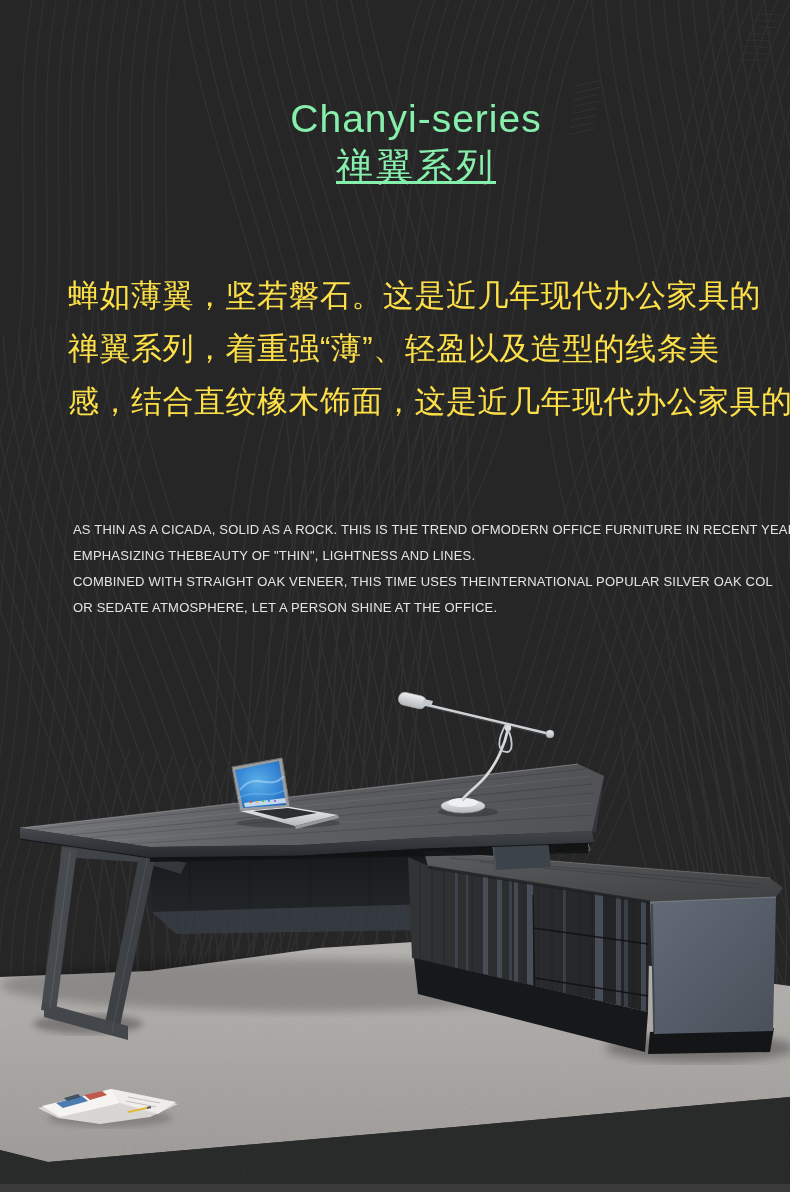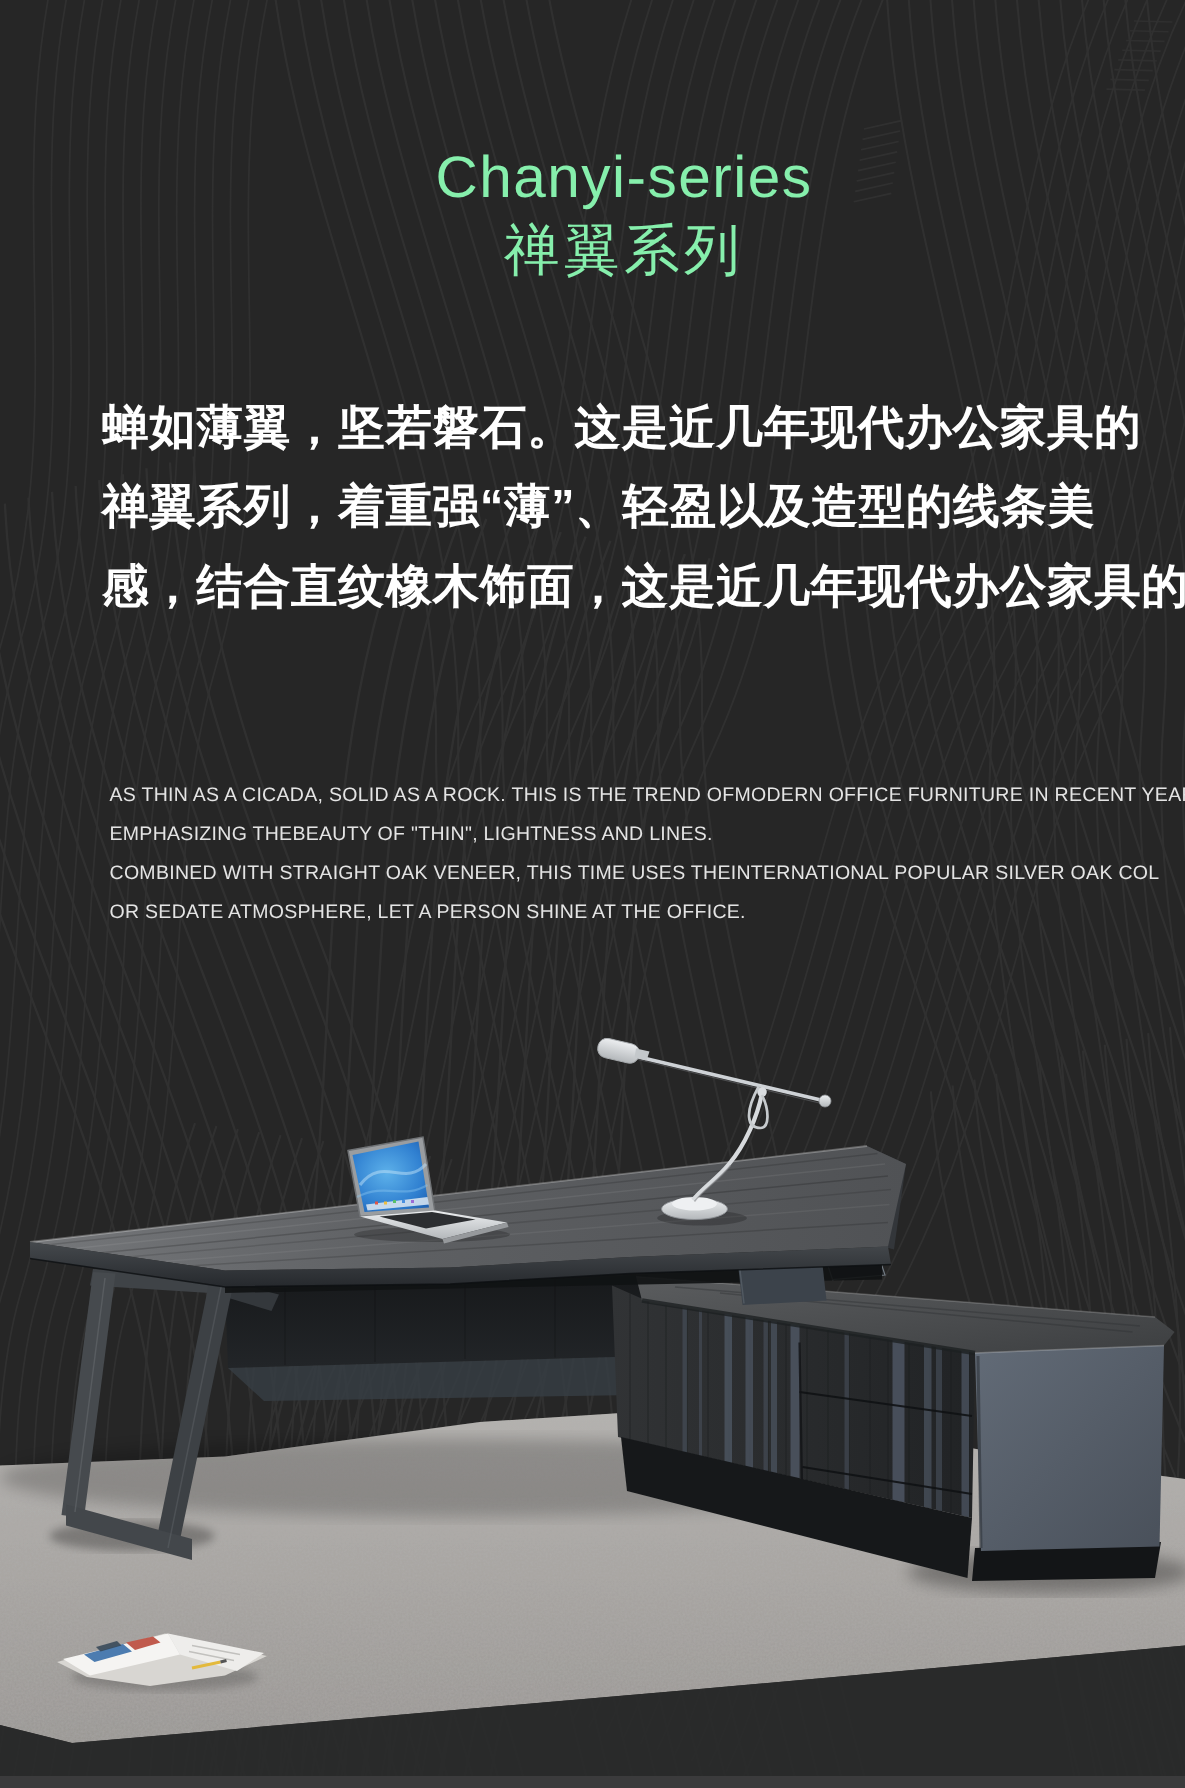--- a/index.html
+++ b/index.html
@@ -9,24 +9,24 @@
     font-family:"Liberation Sans","DejaVu Sans",sans-serif;
   }
   svg.layer{position:absolute;left:0;top:0;width:790px;height:1192px;pointer-events:none;}
   #bg-pattern{z-index:0;}
   #photo-scene{z-index:1;}
   .series-header{
     position:absolute;top:96px;left:0;right:0;z-index:3;
     text-align:center;color:#86efac;margin-left:42px;
   }
   .title-en{font-size:39px;font-weight:400;letter-spacing:1px;line-height:46px;}
-  .title-cn{font-size:37px;font-weight:300;letter-spacing:3px;line-height:46px;margin-top:2px;}
+  .title-cn{font-size:37px;font-weight:300;letter-spacing:3px;line-height:46px;margin-top:2px;text-decoration:underline;}
   .desc-cn{
-    position:absolute;left:68px;top:258px;width:690px;z-index:3;
-    color:#ffffff;font-size:31px;line-height:53px;letter-spacing:.5px;font-weight:700;
+    position:absolute;left:68px;top:269px;width:690px;z-index:3;
+    color:#fde047;font-size:31px;line-height:53px;letter-spacing:.5px;font-weight:400;
   }
   .cn-line{white-space:nowrap;}
   .desc-en{
     position:absolute;left:73px;top:517px;width:700px;z-index:3;
     color:#e4e4e4;font-size:13px;line-height:26px;letter-spacing:.2px;
   }
   .en-line{white-space:nowrap;}
 </style>
 </head>
 <body>

